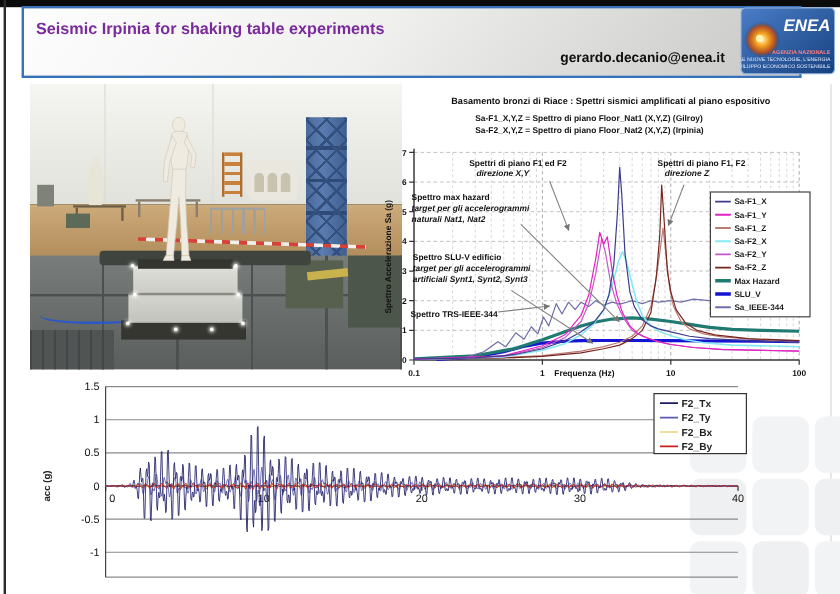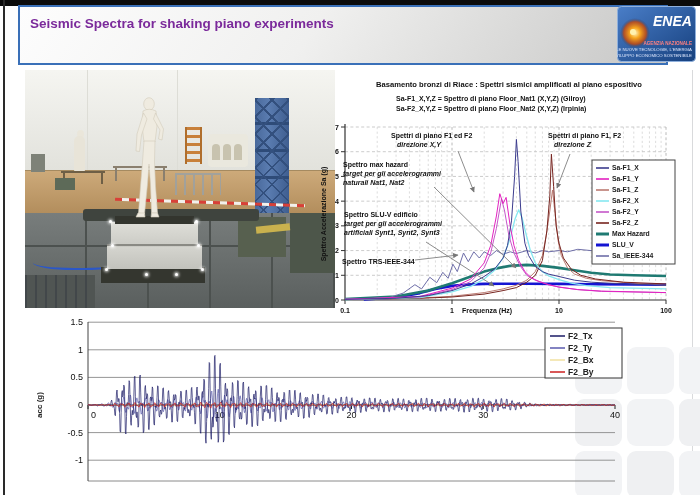--- a/index.html
+++ b/index.html
@@ -32,21 +32,22 @@
 <div class="abs sq" style="left:627px;top:347px"></div>
 <div class="abs sq" style="left:679px;top:347px"></div>
 <div class="abs sq" style="left:575px;top:399px;background:#eff0f2"></div>
 <div class="abs sq" style="left:627px;top:399px"></div>
 <div class="abs sq" style="left:679px;top:399px;background:#eff0f2"></div>
 <div class="abs sq" style="left:575px;top:451px"></div>
 <div class="abs sq" style="left:627px;top:451px;background:#eff0f2"></div>
 <div class="abs sq" style="left:679px;top:451px"></div>
 
 <div class="abs header">
-  <div class="title">Seismic Spectra for shaking piano experiments</div>
+  <div class="title">Seismic Irpinia for shaking table experiments</div>
+  <div class="email">gerardo.decanio@enea.it</div>
 </div>
 
 <svg class="abs logo" width="79" height="56">
   <defs>
     <linearGradient id="lg" x1="0" y1="0" x2="1" y2="1">
       <stop offset="0" stop-color="#4a7ec8"></stop>
         <stop offset="1" stop-color="#16407e"></stop>
     </linearGradient>
     <radialGradient id="fl" cx="0.5" cy="0.5" r="0.5">
       <stop offset="0" stop-color="#fff6c2"></stop>

